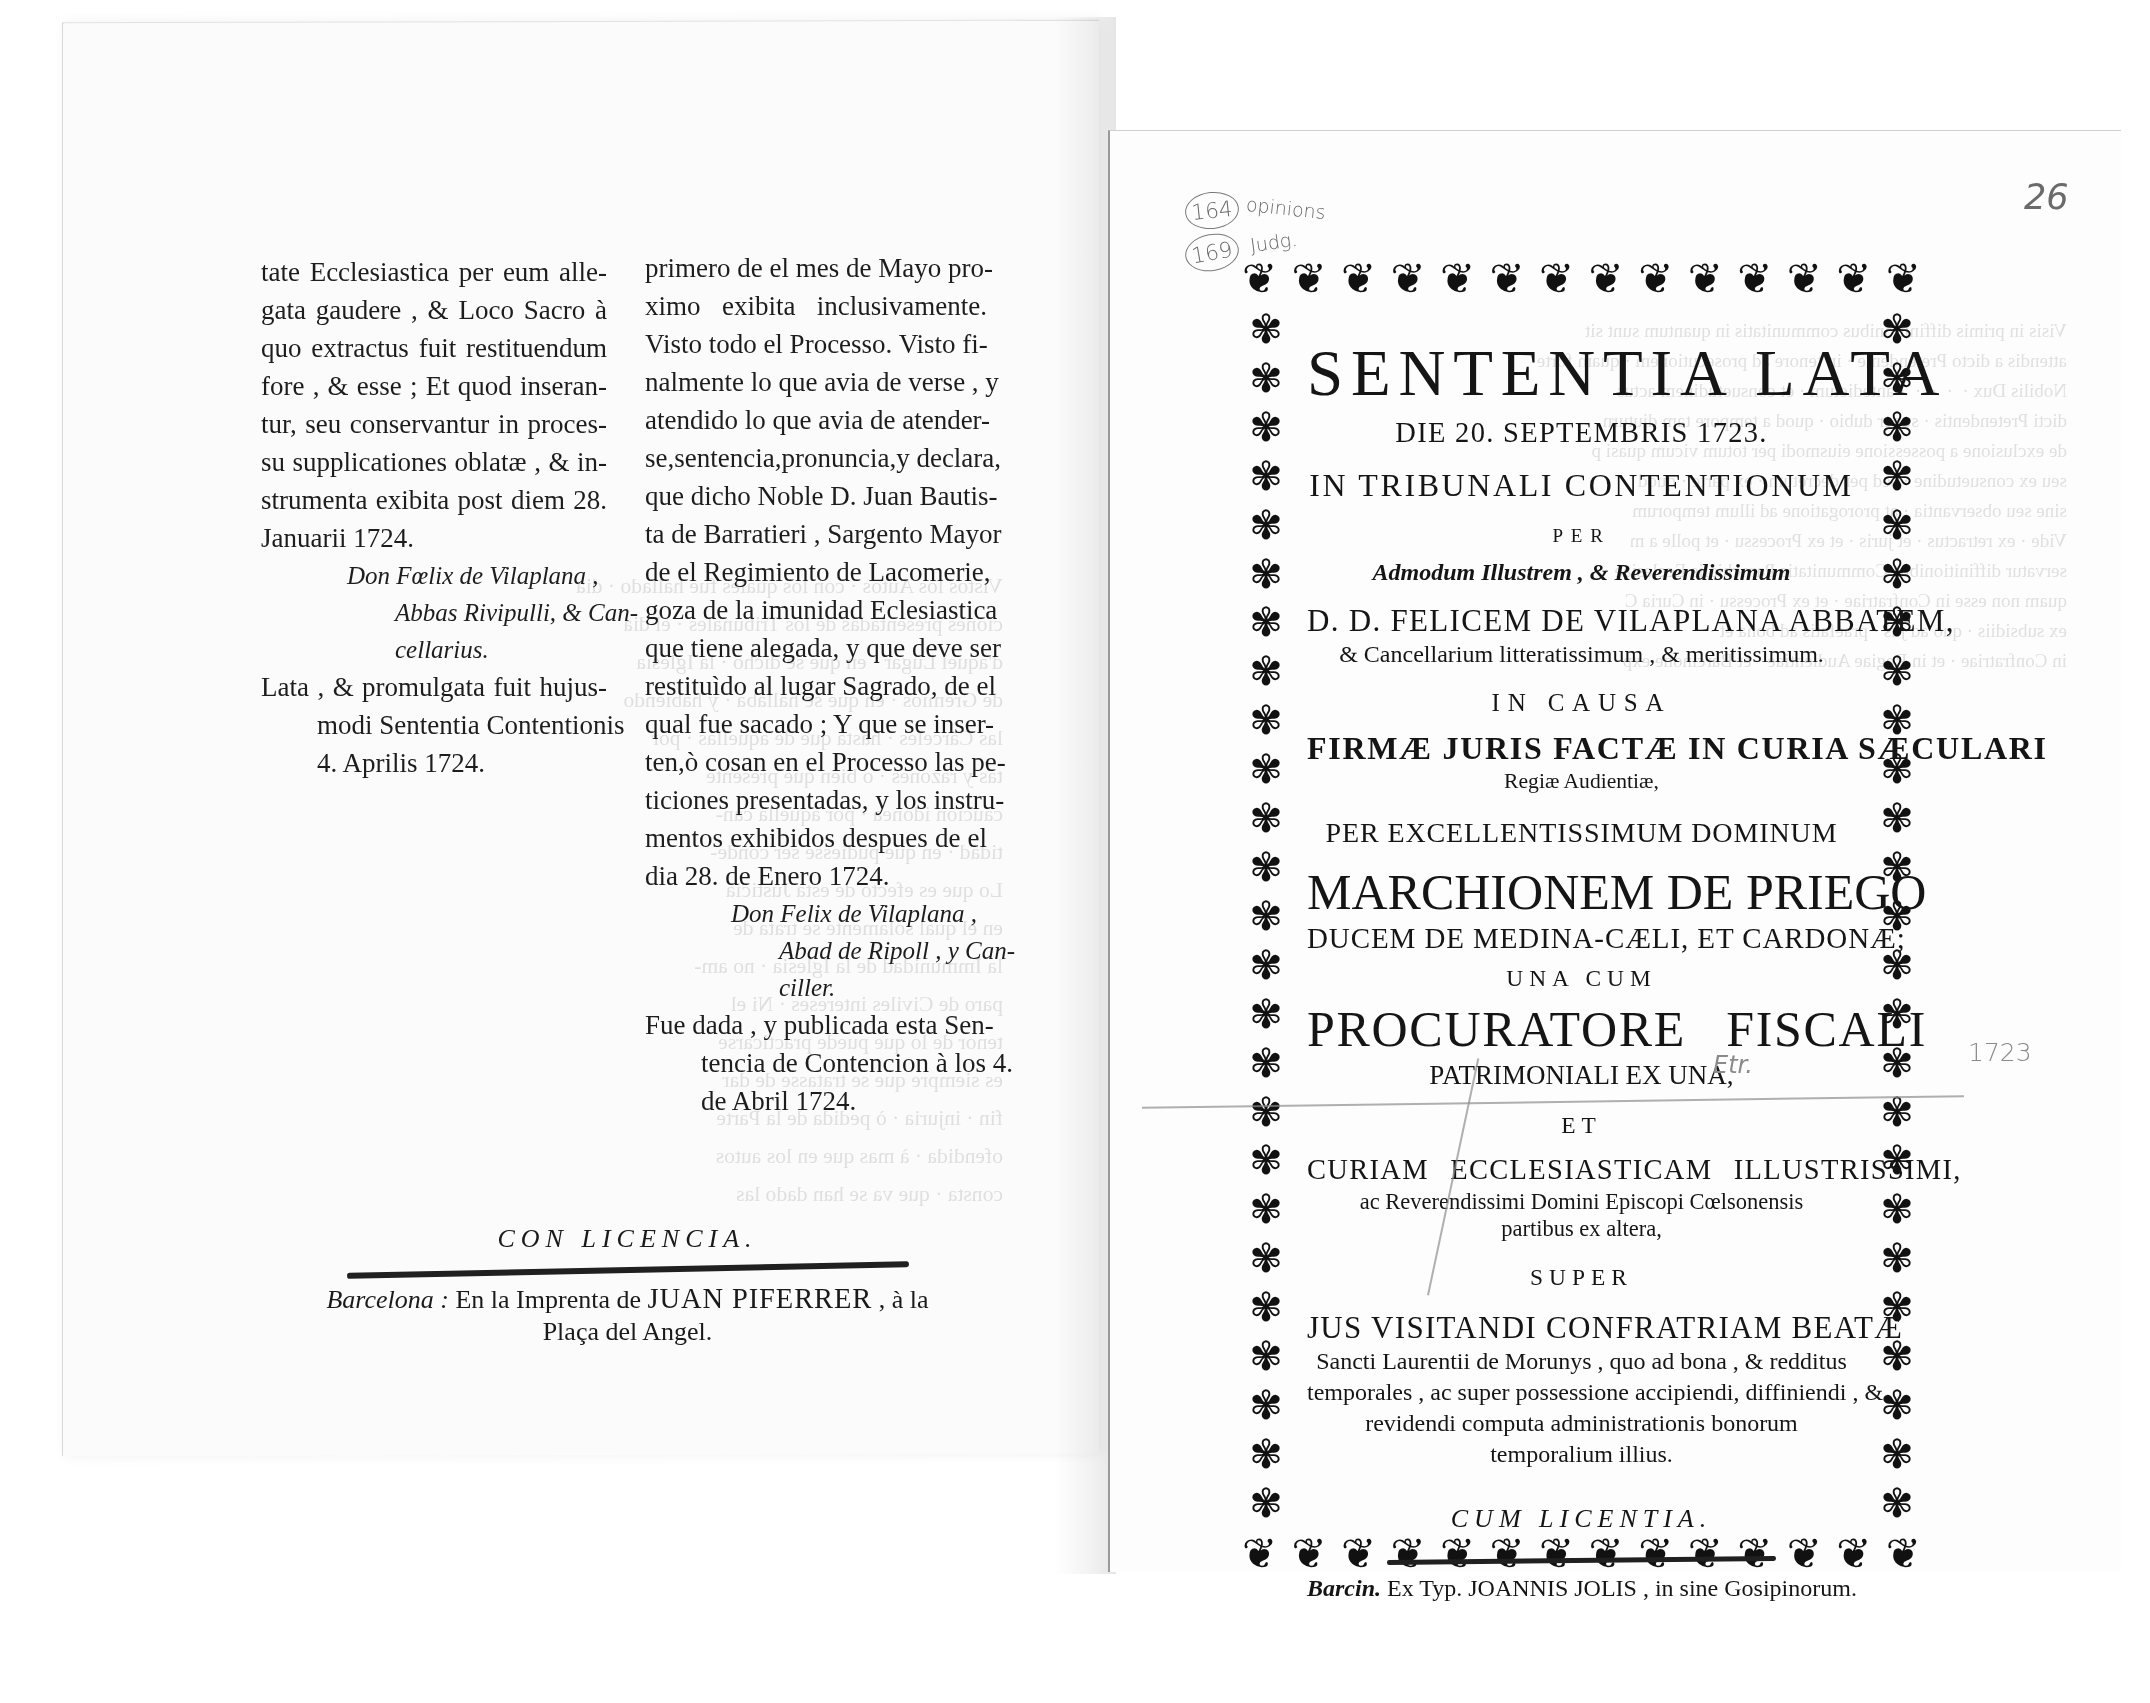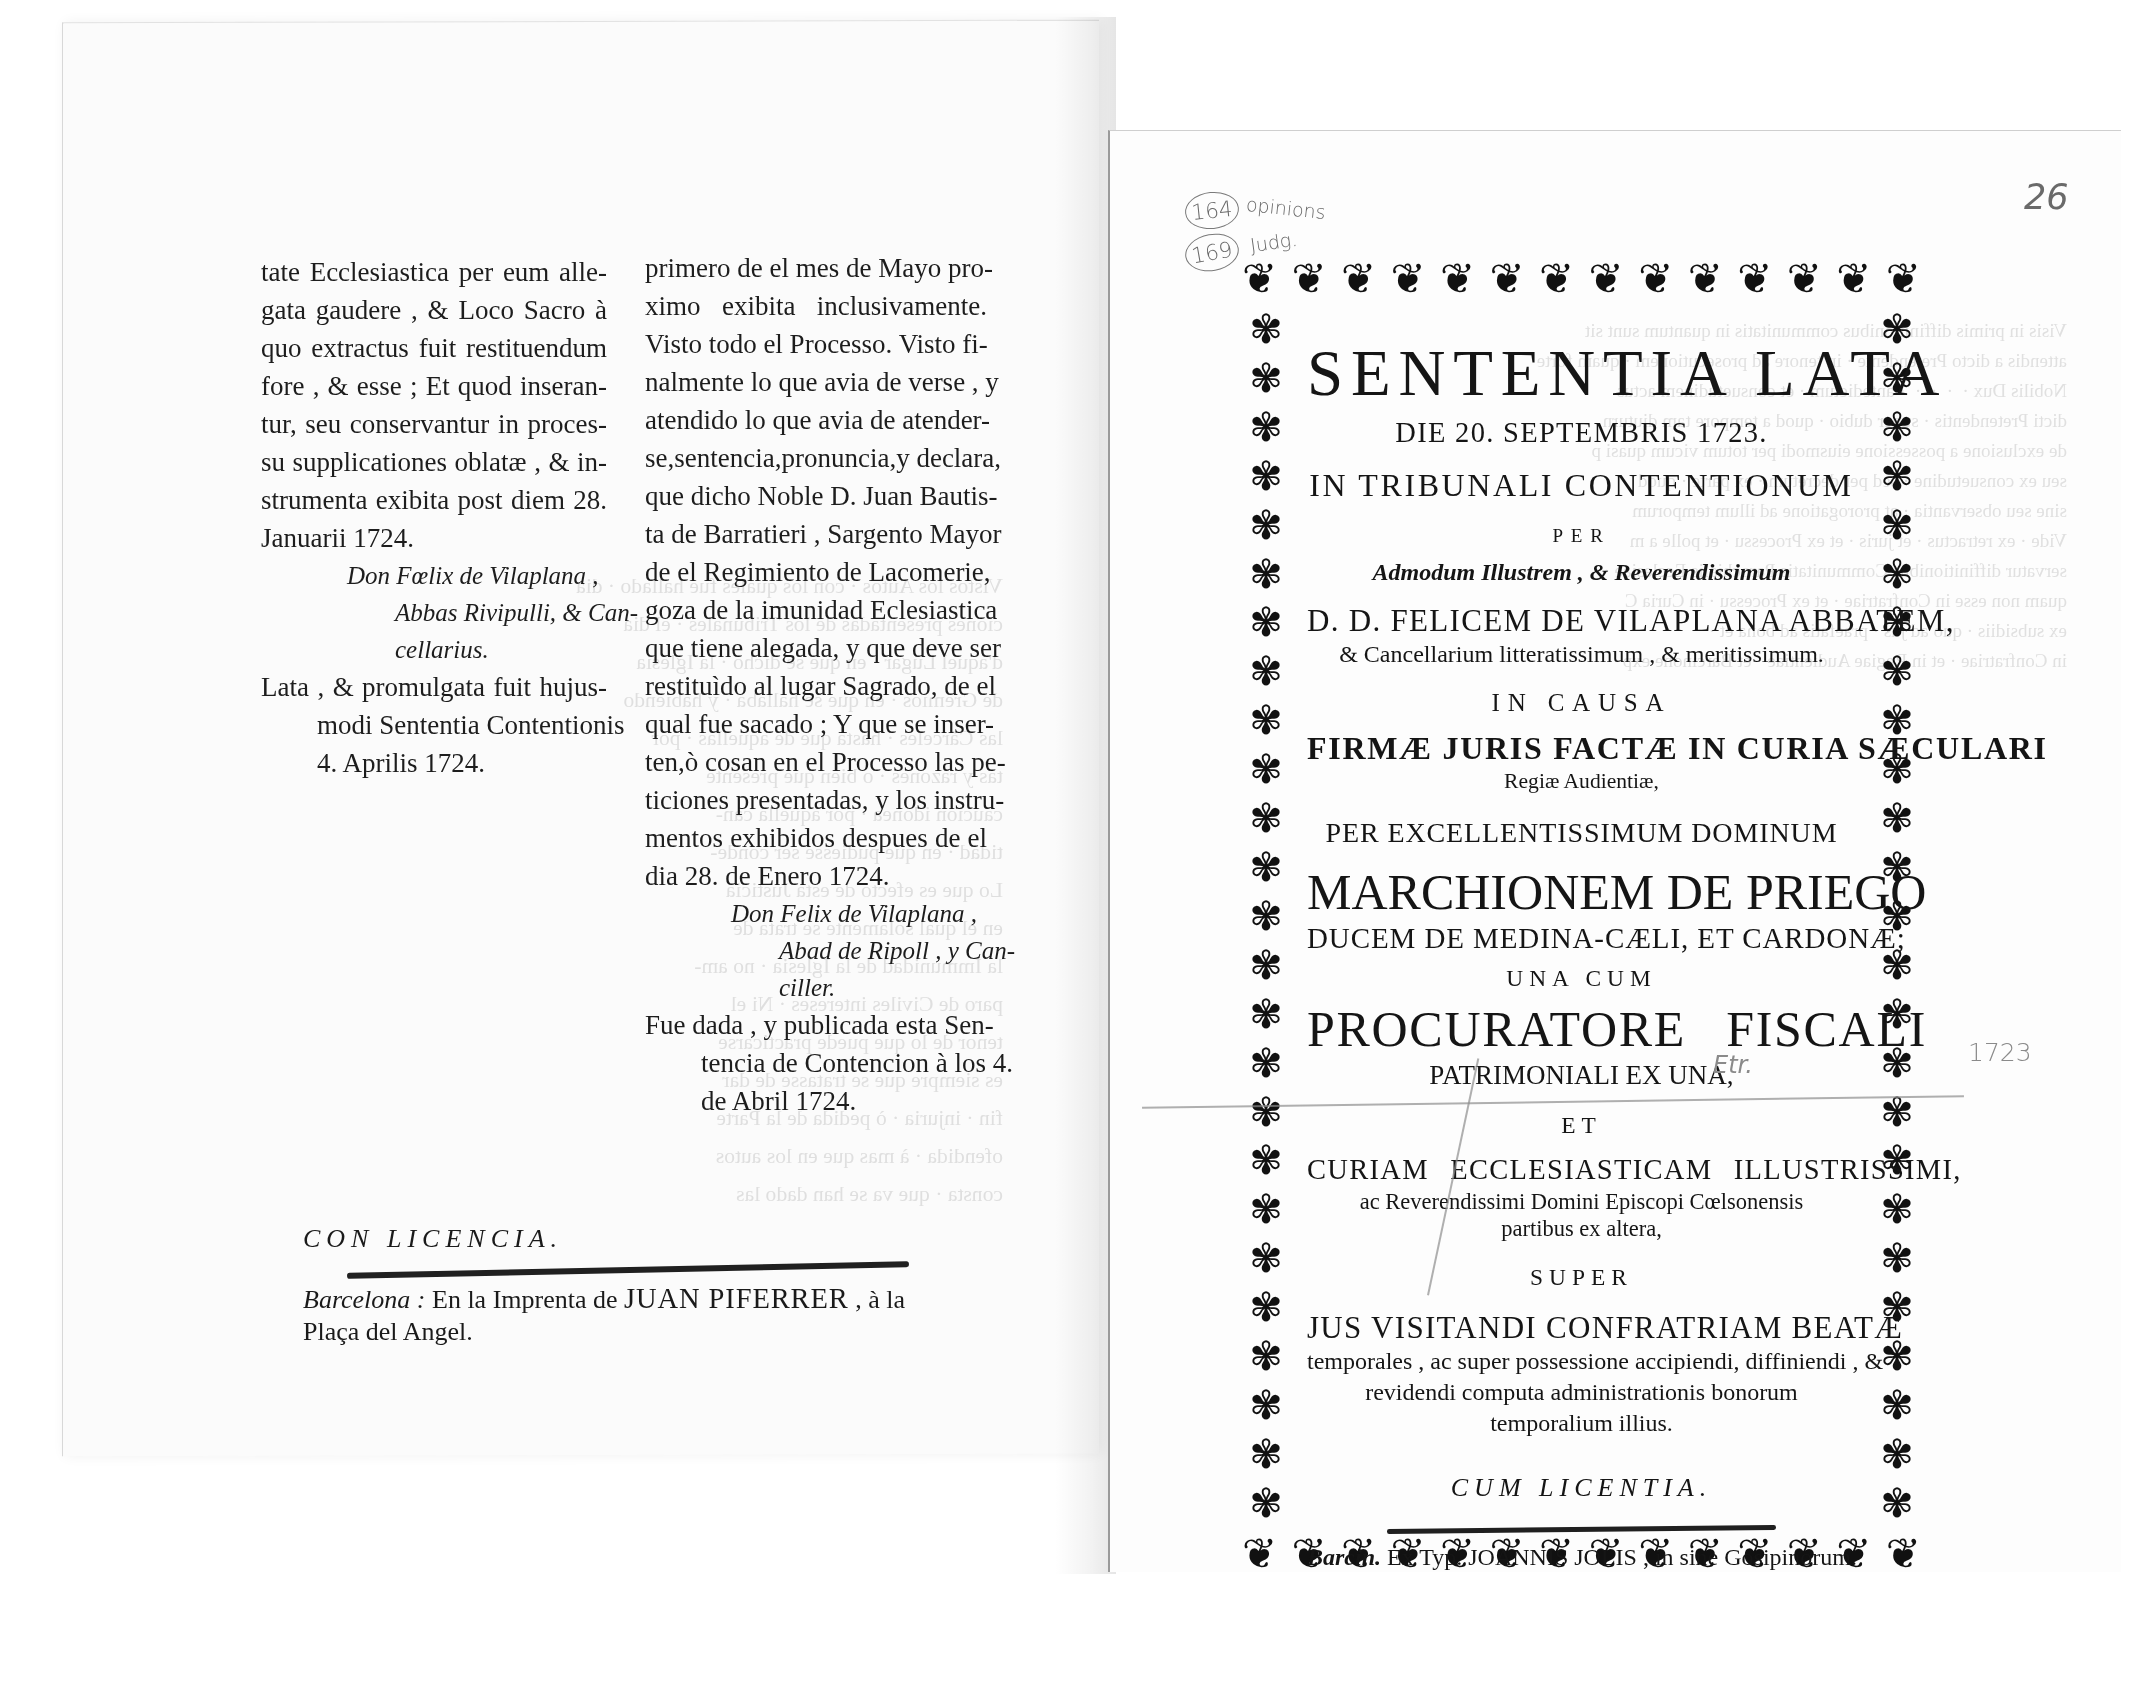--- a/index.html
+++ b/index.html
@@ -42,21 +42,21 @@
   .sig { font-style:italic; font-size:25px; line-height:37px; margin-top:30px; }
   .sig .line { text-align-last:left; }
   .indent-s1 { padding-left:86px; }
   .indent-s2 { padding-left:134px; }
   .para2 { margin-top:30px; }
   .hang .line { padding-left:56px; }
   .hang .line:first-child { padding-left:0; }
 
   .imprint-left {
     position:absolute; left:303px; top:1224px; width:649px;
-    font-family:"Liberation Serif", serif; text-align:left; color:#1a1a1a;
+    font-family:"Liberation Serif", serif; text-align:center; color:#1a1a1a;
   }
   .imprint-left .licencia { font-style:italic; font-size:26px; letter-spacing:6px; }
   .imprint-left .rule {
     height:6px; background:#202020; width:562px; margin:13px auto 10.4px auto;
     transform:rotate(-1.2deg); border-radius:2.6px;
   }
   .imprint-left .press { font-size:26px; line-height:32px; }
   .imprint-left .press i { font-style:italic; }
   .imprint-left .press b { font-weight:normal; letter-spacing:0.9px; font-size:28.5px; }
 
@@ -342,20 +342,21 @@
     <span class="t t-unacum">UNA CUM</span>
     <span class="t t-procuratore">PROCURATORE FISCALI</span>
     <span class="t t-patrimon">PATRIMONIALI EX UNA,</span>
     <span class="t t-et">ET</span>
     <span class="t t-curiam">CURIAM ECCLESIASTICAM ILLUSTRISSIMI,</span>
     <span class="t t-reverend">ac Reverendissimi Domini Episcopi Cœlsonensis</span>
     <span class="t t-partibus">partibus ex altera,</span>
     <span class="t t-super">SUPER</span>
     <span class="t t-jus">JUS VISITANDI CONFRATRIAM BEATÆ</span>
     <div class="body-text">
+      <span class="line">Sancti Laurentii de Morunys , quo ad bona , &amp; redditus</span>
       <span class="line">temporales , ac super possessione accipiendi, diffiniendi , &amp;</span>
       <span class="line">revidendi computa administrationis bonorum</span>
       <span class="line">temporalium illius.</span>
     </div>
     <span class="t t-cum">CUM LICENTIA.</span>
     <div class="rule-r"></div>
     <span class="t t-barcin">
       <i>Barcin.</i>
       <span>Ex Typ. JOANNIS JOLIS , in sine Gosipinorum.</span>
     </span>

